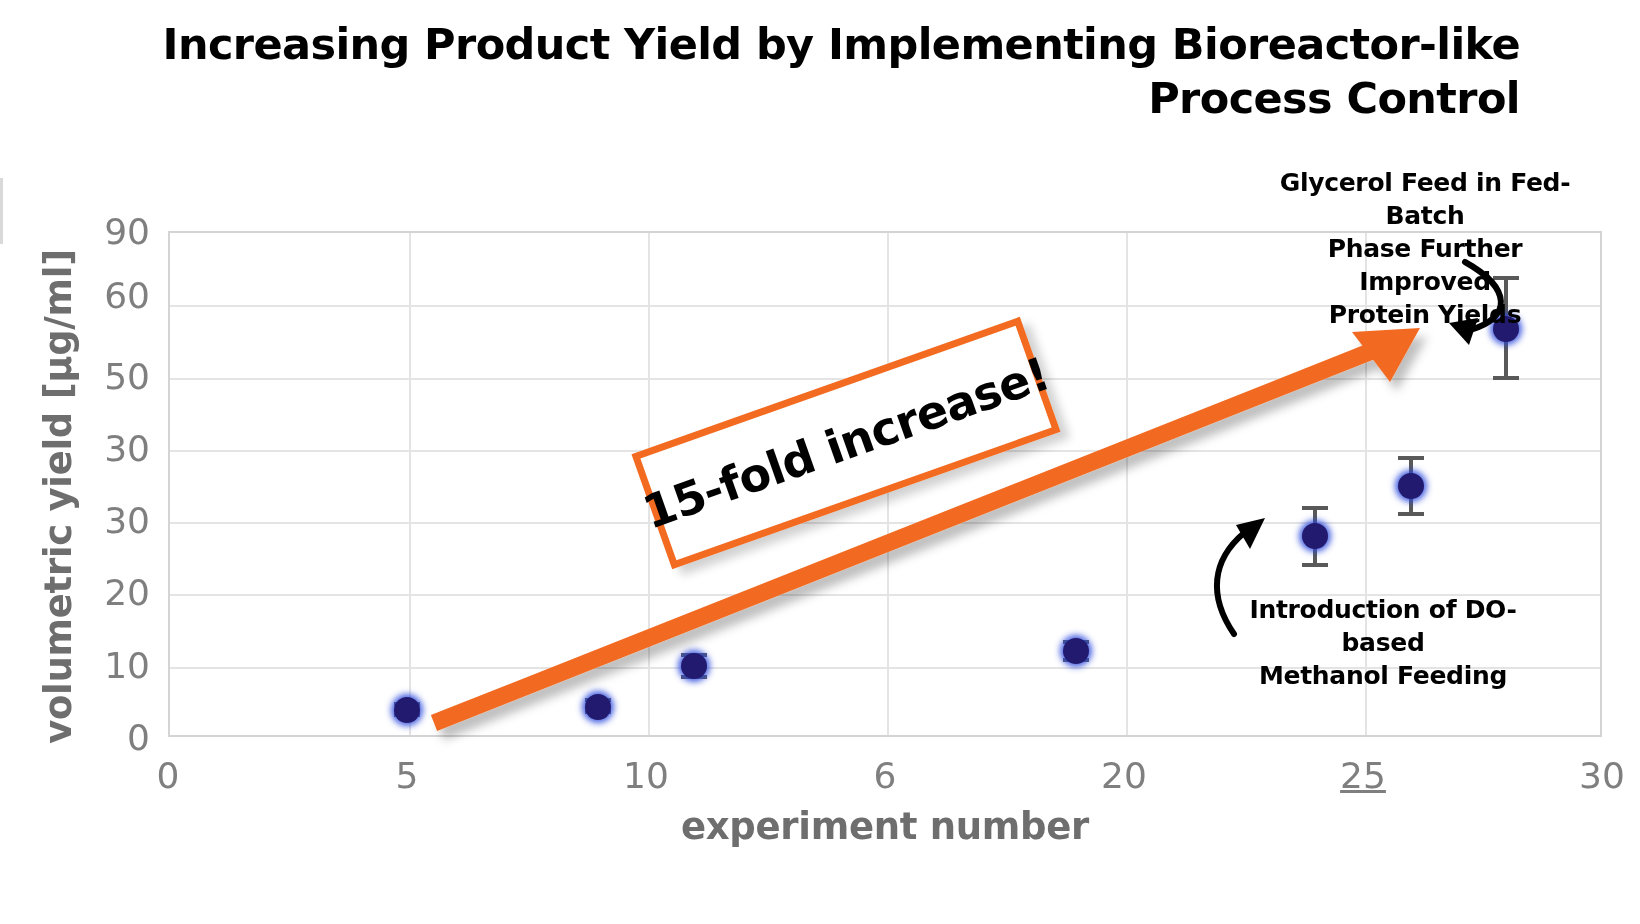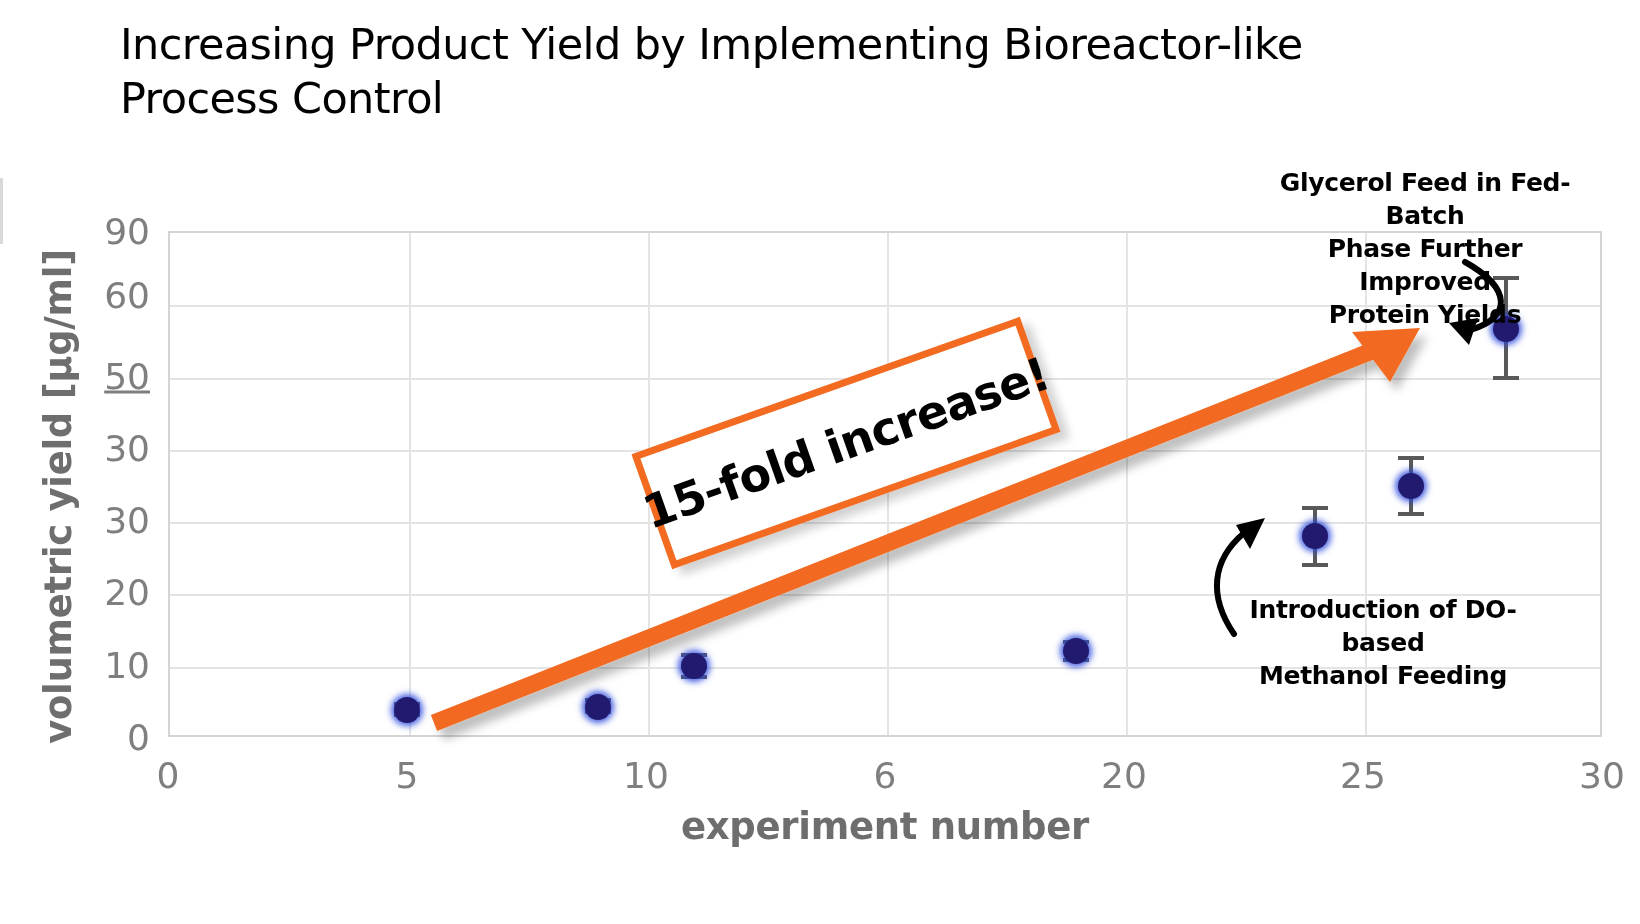--- a/index.html
+++ b/index.html
@@ -14,23 +14,23 @@
     overflow: hidden;
     font-family: "Liberation Sans", sans-serif;
   }
 
   
   #chart-title {
     position: absolute;
     left: 120px;
     top: 18px;
     width: 1400px;
-    text-align: left;
-    font-family: "DejaVu Sans", sans-serif;
-    font-weight: normal;
+    text-align: right;
+    font-family: "DejaVu Sans", sans-serif;
+    font-weight: bold;
     font-size: 43px;
     line-height: 1.25;
     letter-spacing: -0.6px;
     color: #000000;
     white-space: pre-line;
   }
 
   
   #plot-area {
     position: absolute;
@@ -222,32 +222,32 @@
       <div class="gridline-v" style="left: 1195px;"></div>
     </div>
 </div>
 
 <div id="y-ticks">
     <div class="ytick" style="top: 737px;">0</div>
     <div class="ytick" style="top: 664.714px;">10</div>
     <div class="ytick" style="top: 592.429px;">20</div>
     <div class="ytick" style="top: 520.143px;">30</div>
     <div class="ytick" style="top: 447.857px;">30</div>
-    <div class="ytick" style="top: 375.571px; text-decoration: underline;">50</div>
+    <div class="ytick" style="top: 375.571px;">50</div>
     <div class="ytick" style="top: 295px;">60</div>
     <div class="ytick" style="top: 231px;">90</div>
   </div>
 
 <div id="x-ticks">
     <div class="xtick" style="left: 168px;">0</div>
     <div class="xtick" style="left: 407px;">5</div>
     <div class="xtick" style="left: 646px;">10</div>
     <div class="xtick" style="left: 885px;">6</div>
     <div class="xtick" style="left: 1124px;">20</div>
-    <div class="xtick" style="left: 1363px;">25</div>
+    <div class="xtick" style="left: 1363px; text-decoration: underline;">25</div>
     <div class="xtick" style="left: 1602px;">30</div>
   </div>
 
 <div id="y-axis-title">volumetric yield [µg/ml]</div>
 <div id="x-axis-title">experiment number</div>
 
 <div id="data-layer">
     <div class="errorbar-line" style="left: 407px; top: 704.471px; height: 10.8429px;"></div>
     <div class="errorbar-cap" style="left: 407px; top: 702.471px;"></div>
     <div class="errorbar-cap" style="left: 407px; top: 713.314px;"></div>

